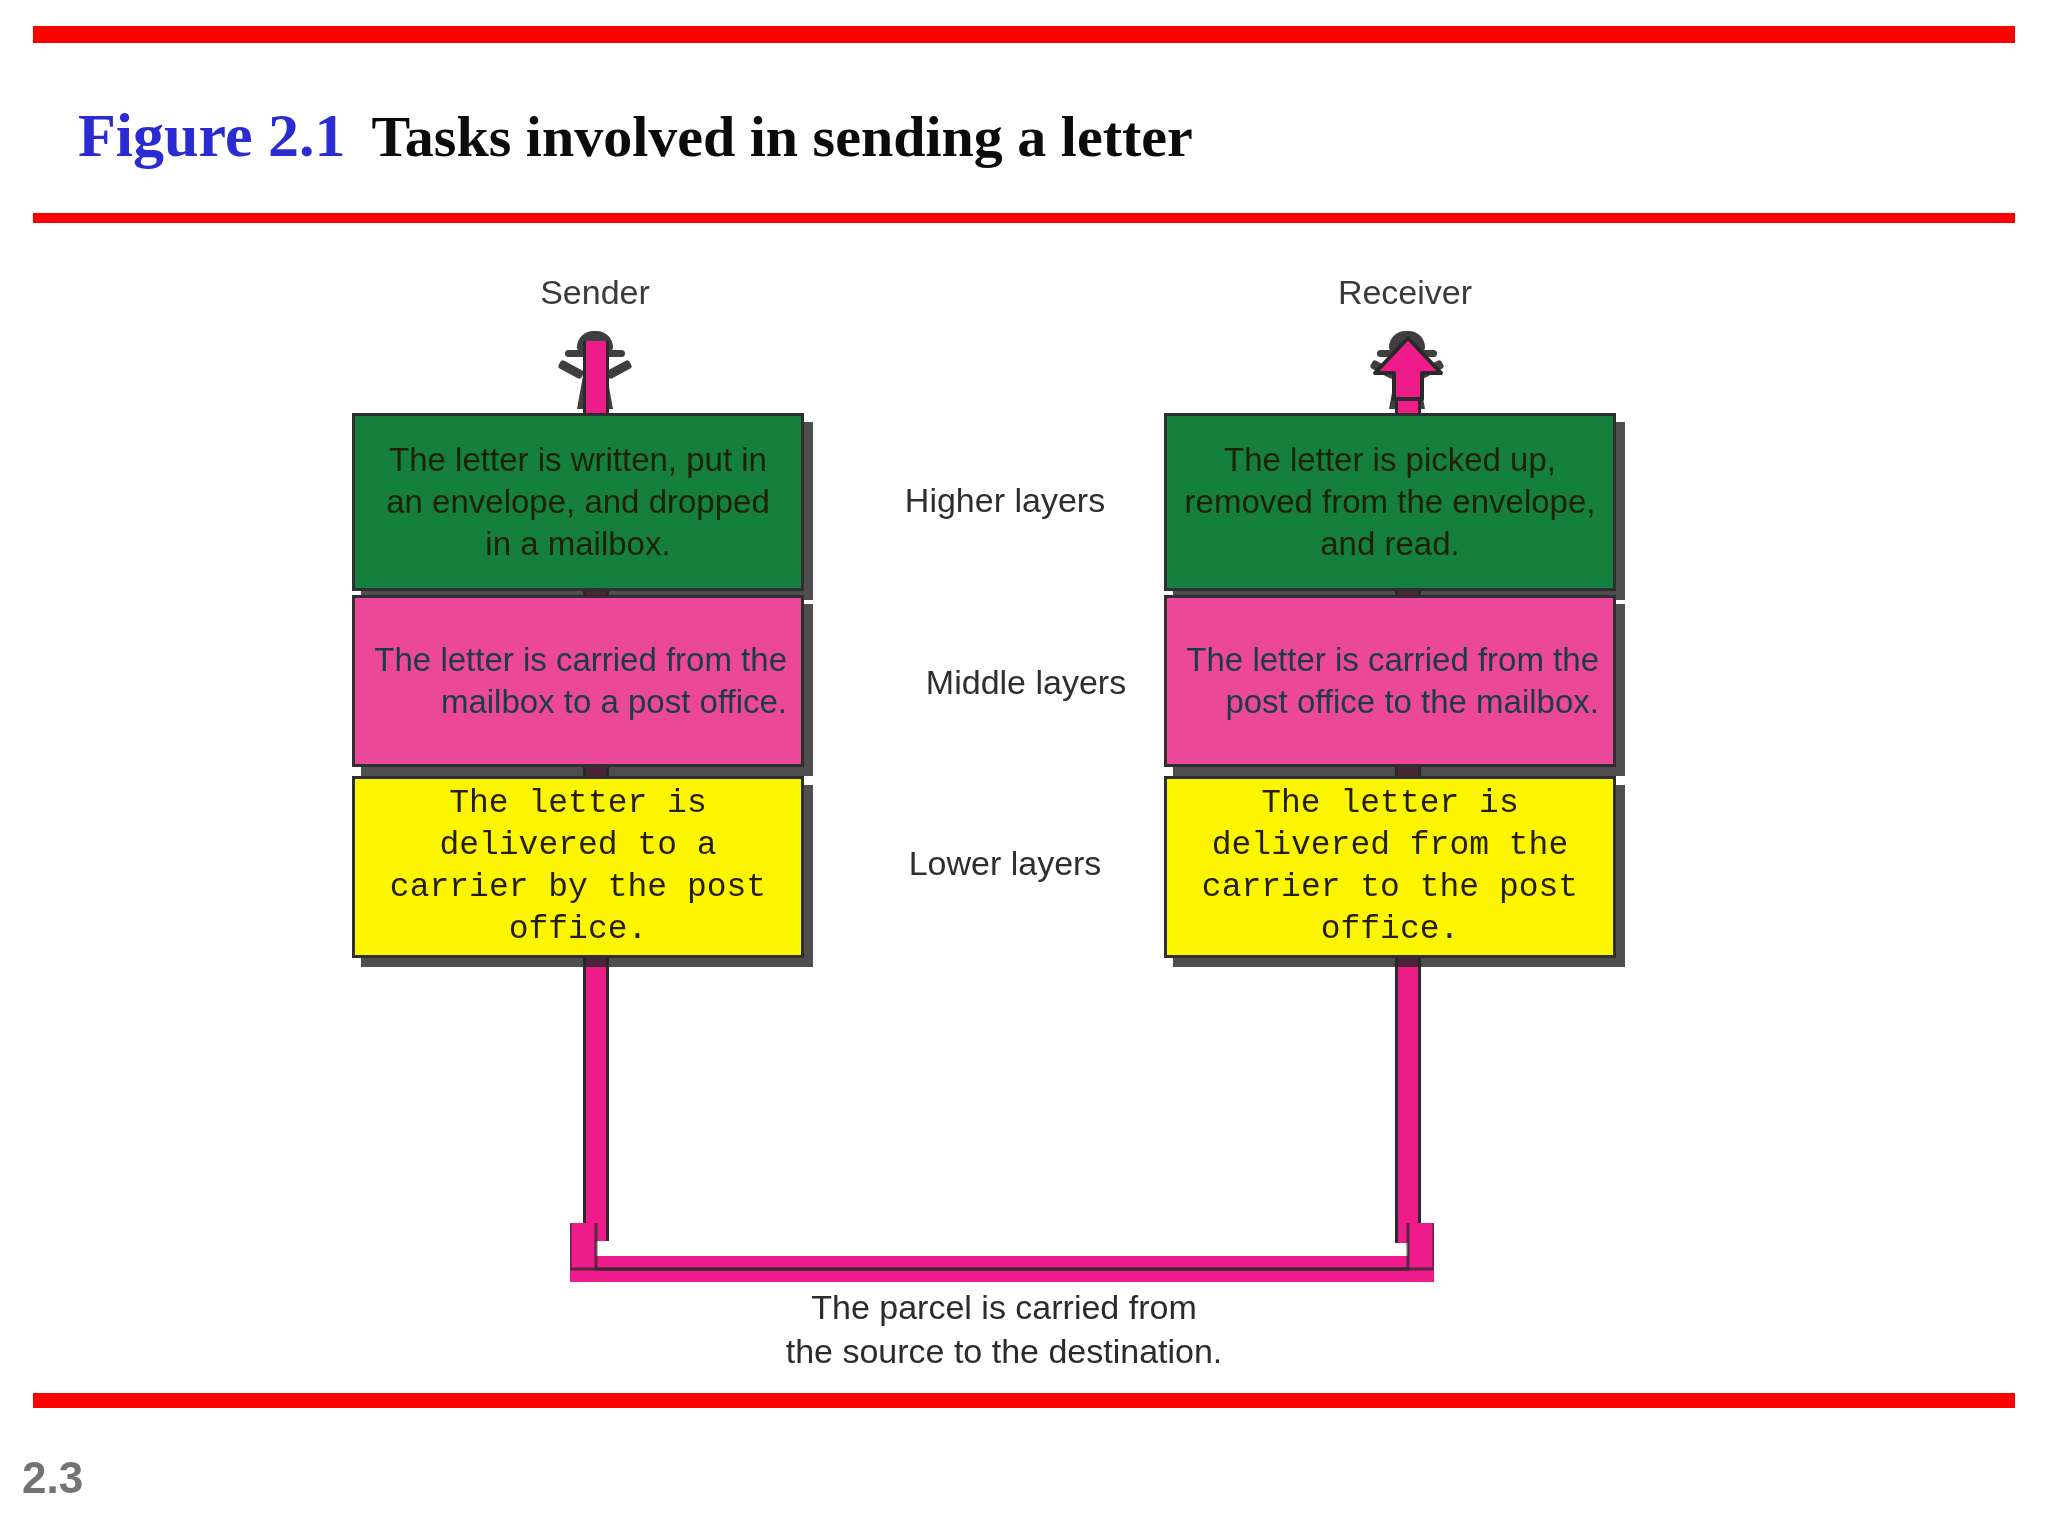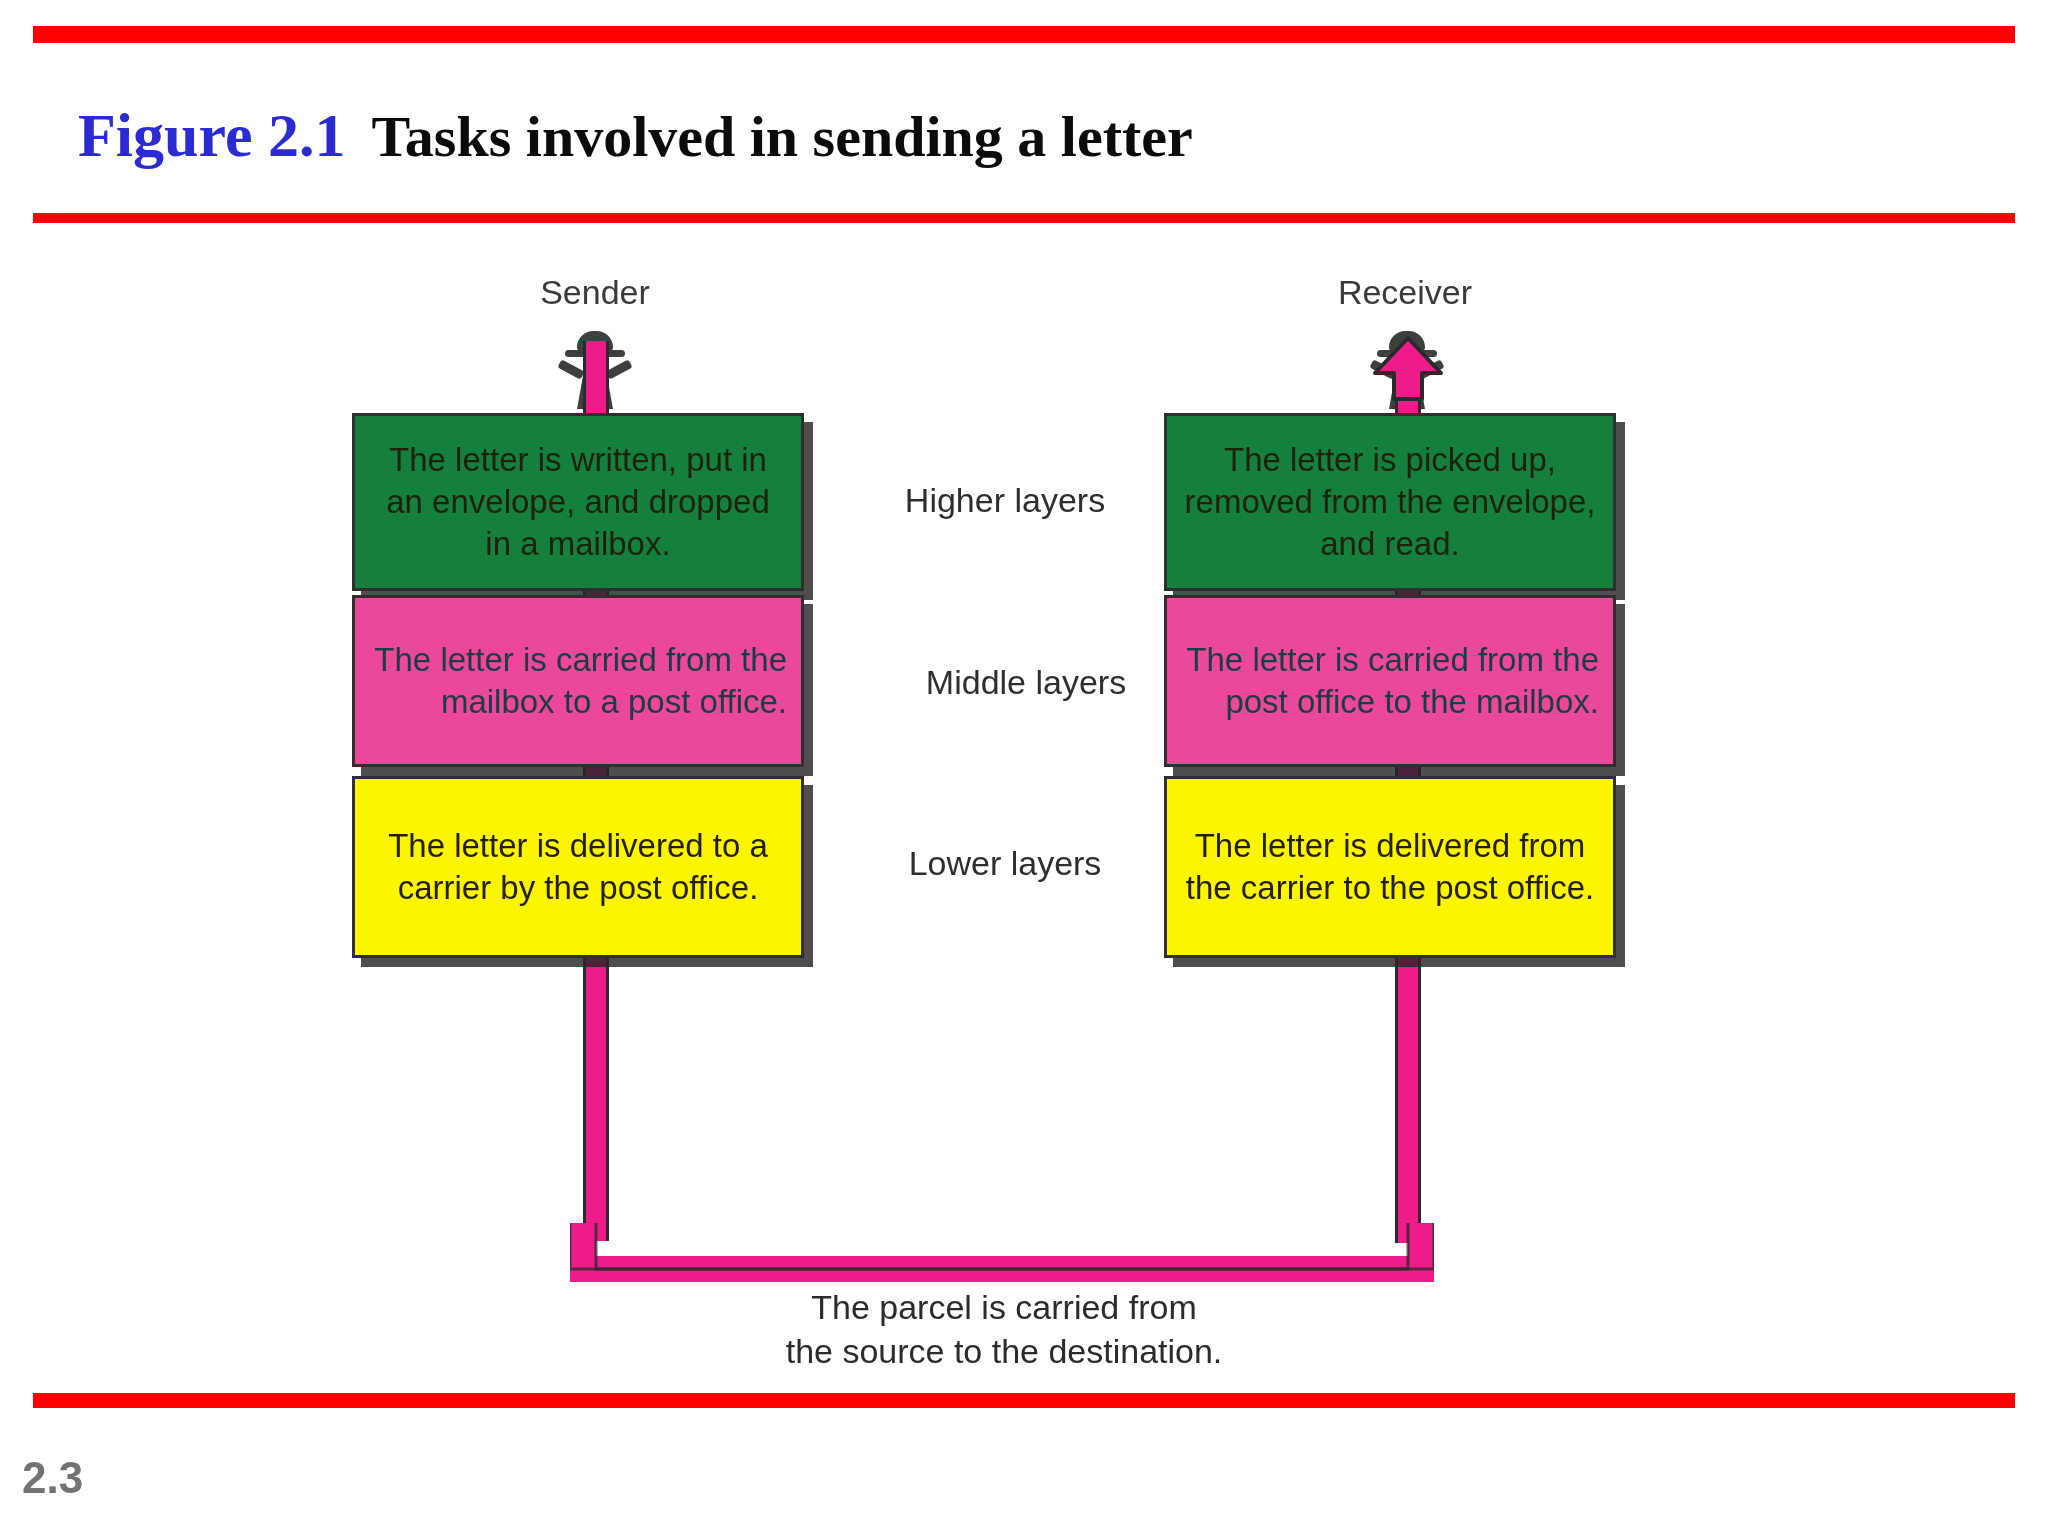--- a/index.html
+++ b/index.html
@@ -96,21 +96,21 @@
     position:absolute;box-sizing:border-box;
     border:3px solid #2f2f2f;
     box-shadow:9px 9px 0 rgba(40,38,38,0.82);
     display:flex;align-items:center;justify-content:center;
     text-align:center;line-height:1.28;
     font-family:"Liberation Sans",sans-serif;
   }
   .box p{margin:0;padding:0 14px;}
   .box-green{background:#15803d;color:#1d2208;font-size:33px;}
   .box-blue{background:#ec4899;color:#1b3b47;font-size:33px;text-align:right;}
-  .box-yellow{background:#FCF500;color:#241f04;font-size:33px;}
+  .box-yellow{background:#FCF500;color:#241f04;font-size:33px;font-family:Liberation Mono, monospace;}
 
   .col-left{left:352px;width:452px;}
   .col-right{left:1164px;width:452px;}
   .row-high{top:190px;height:178px;}
   .row-mid{top:372px;height:172px;}
   .row-low{top:553px;height:182px;}
 
   
   .layer-label{
     position:absolute;width:300px;text-align:center;

